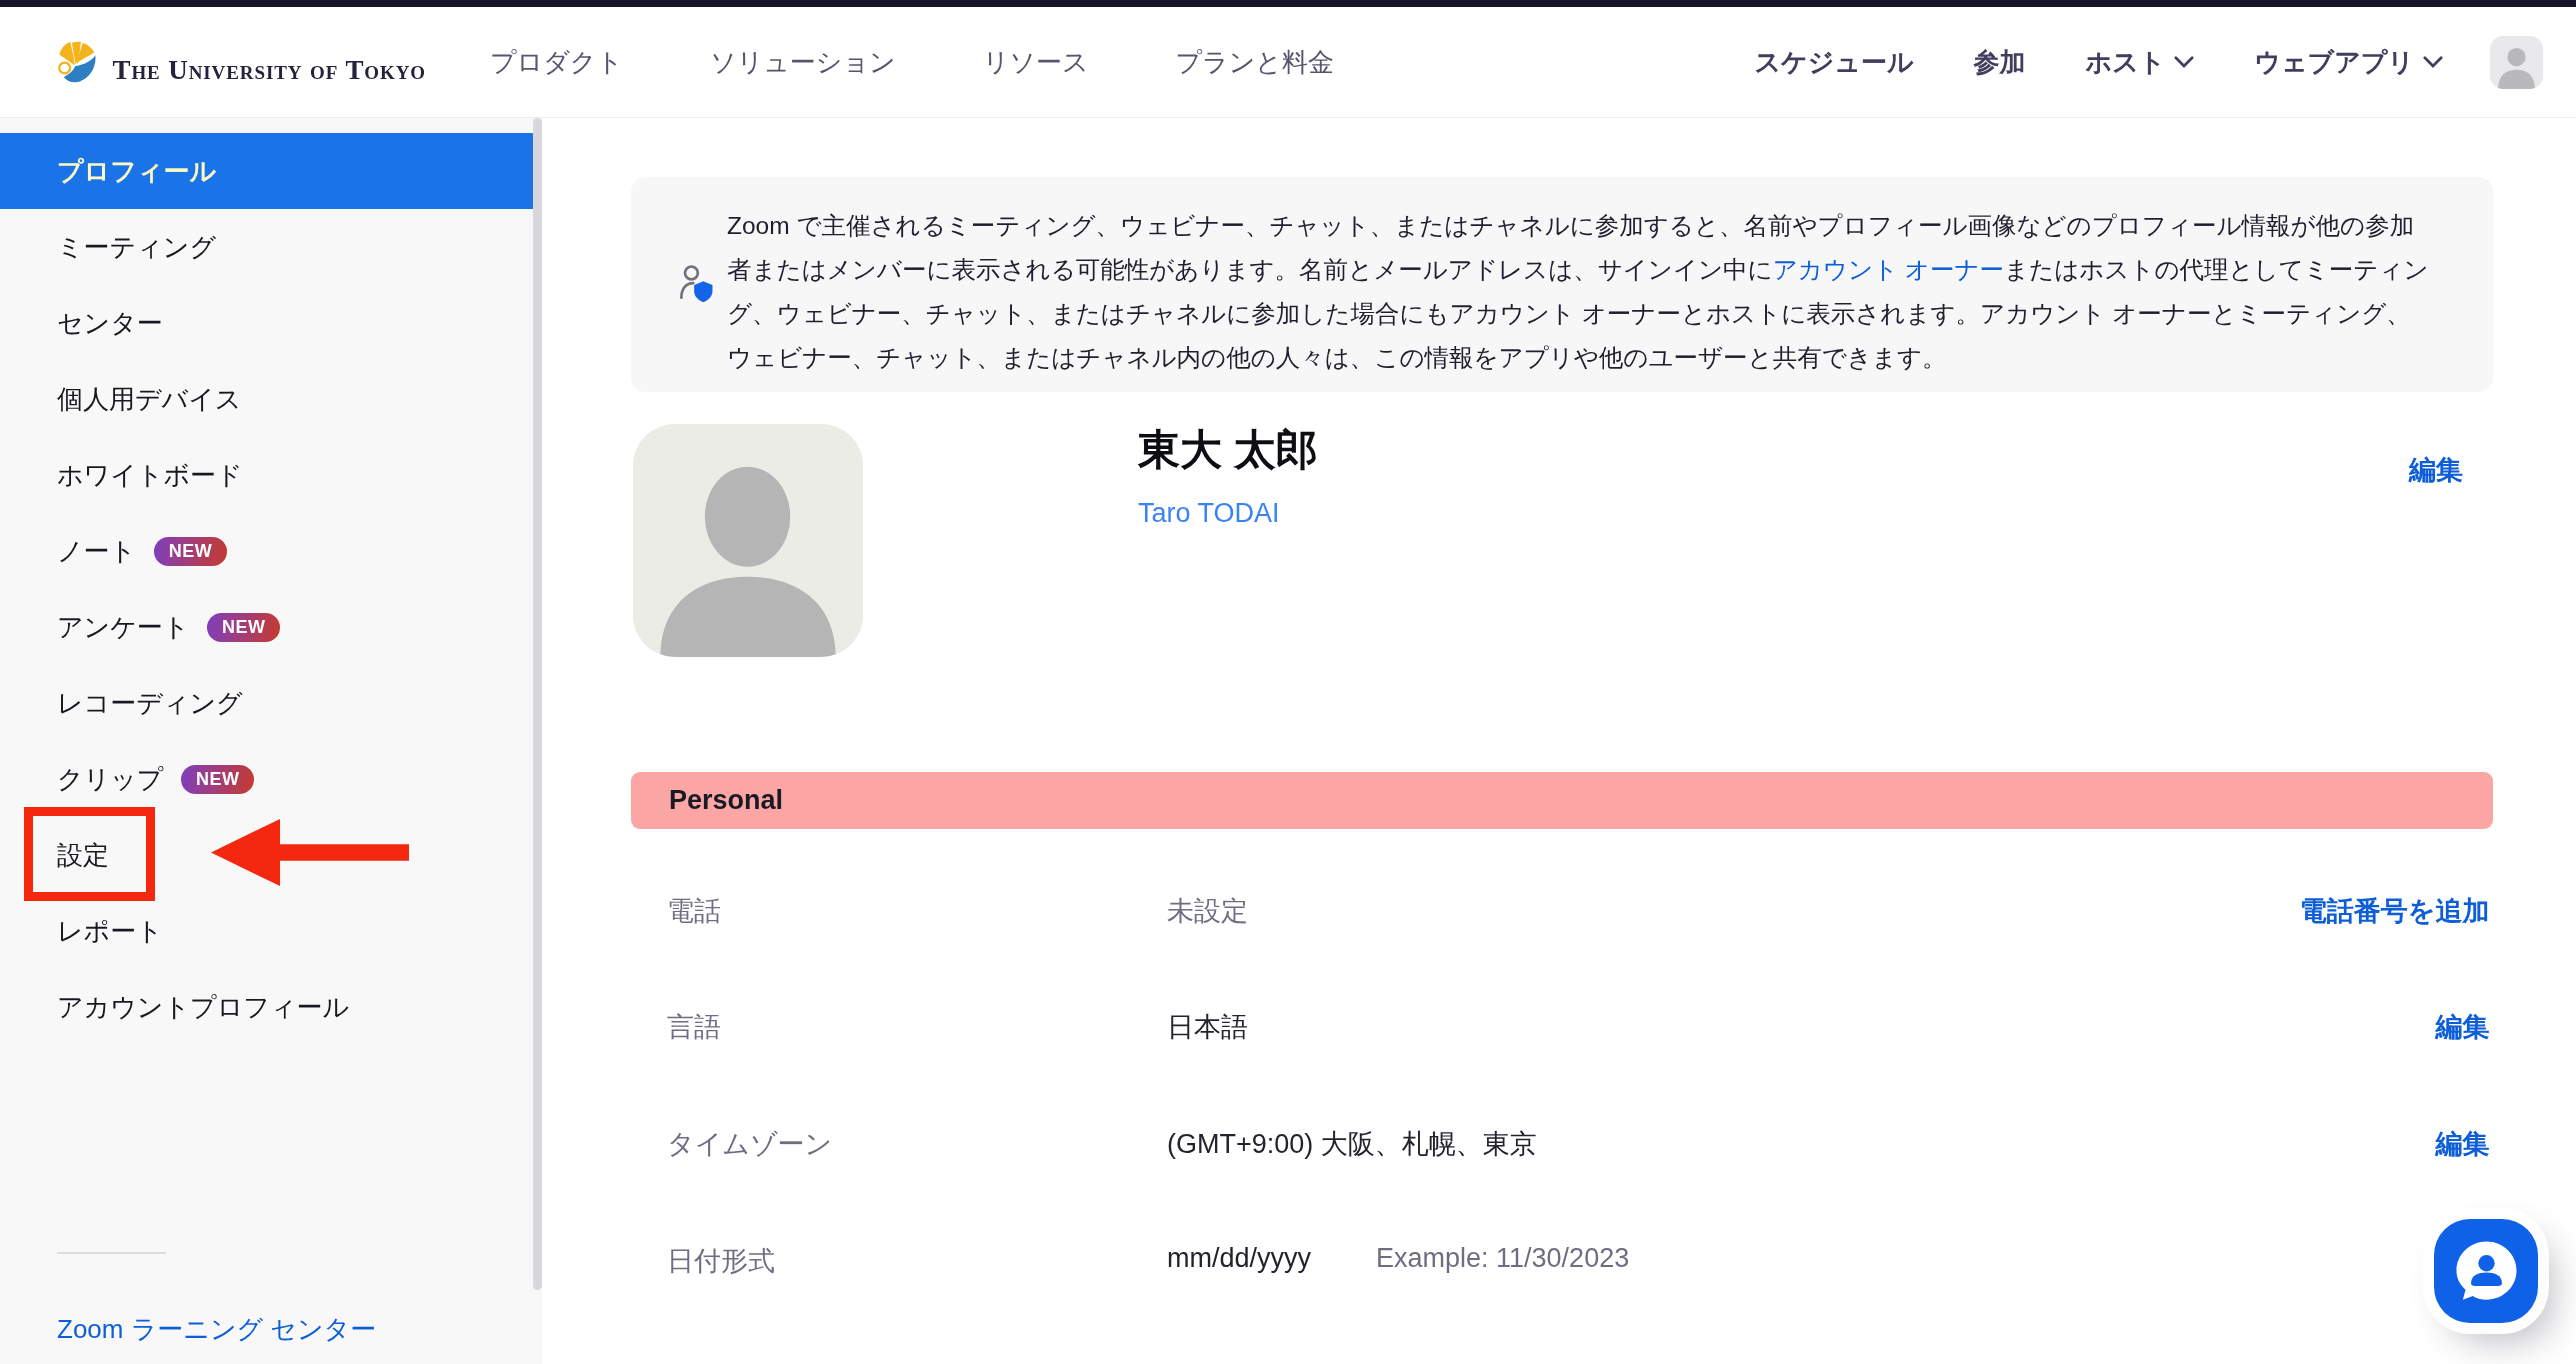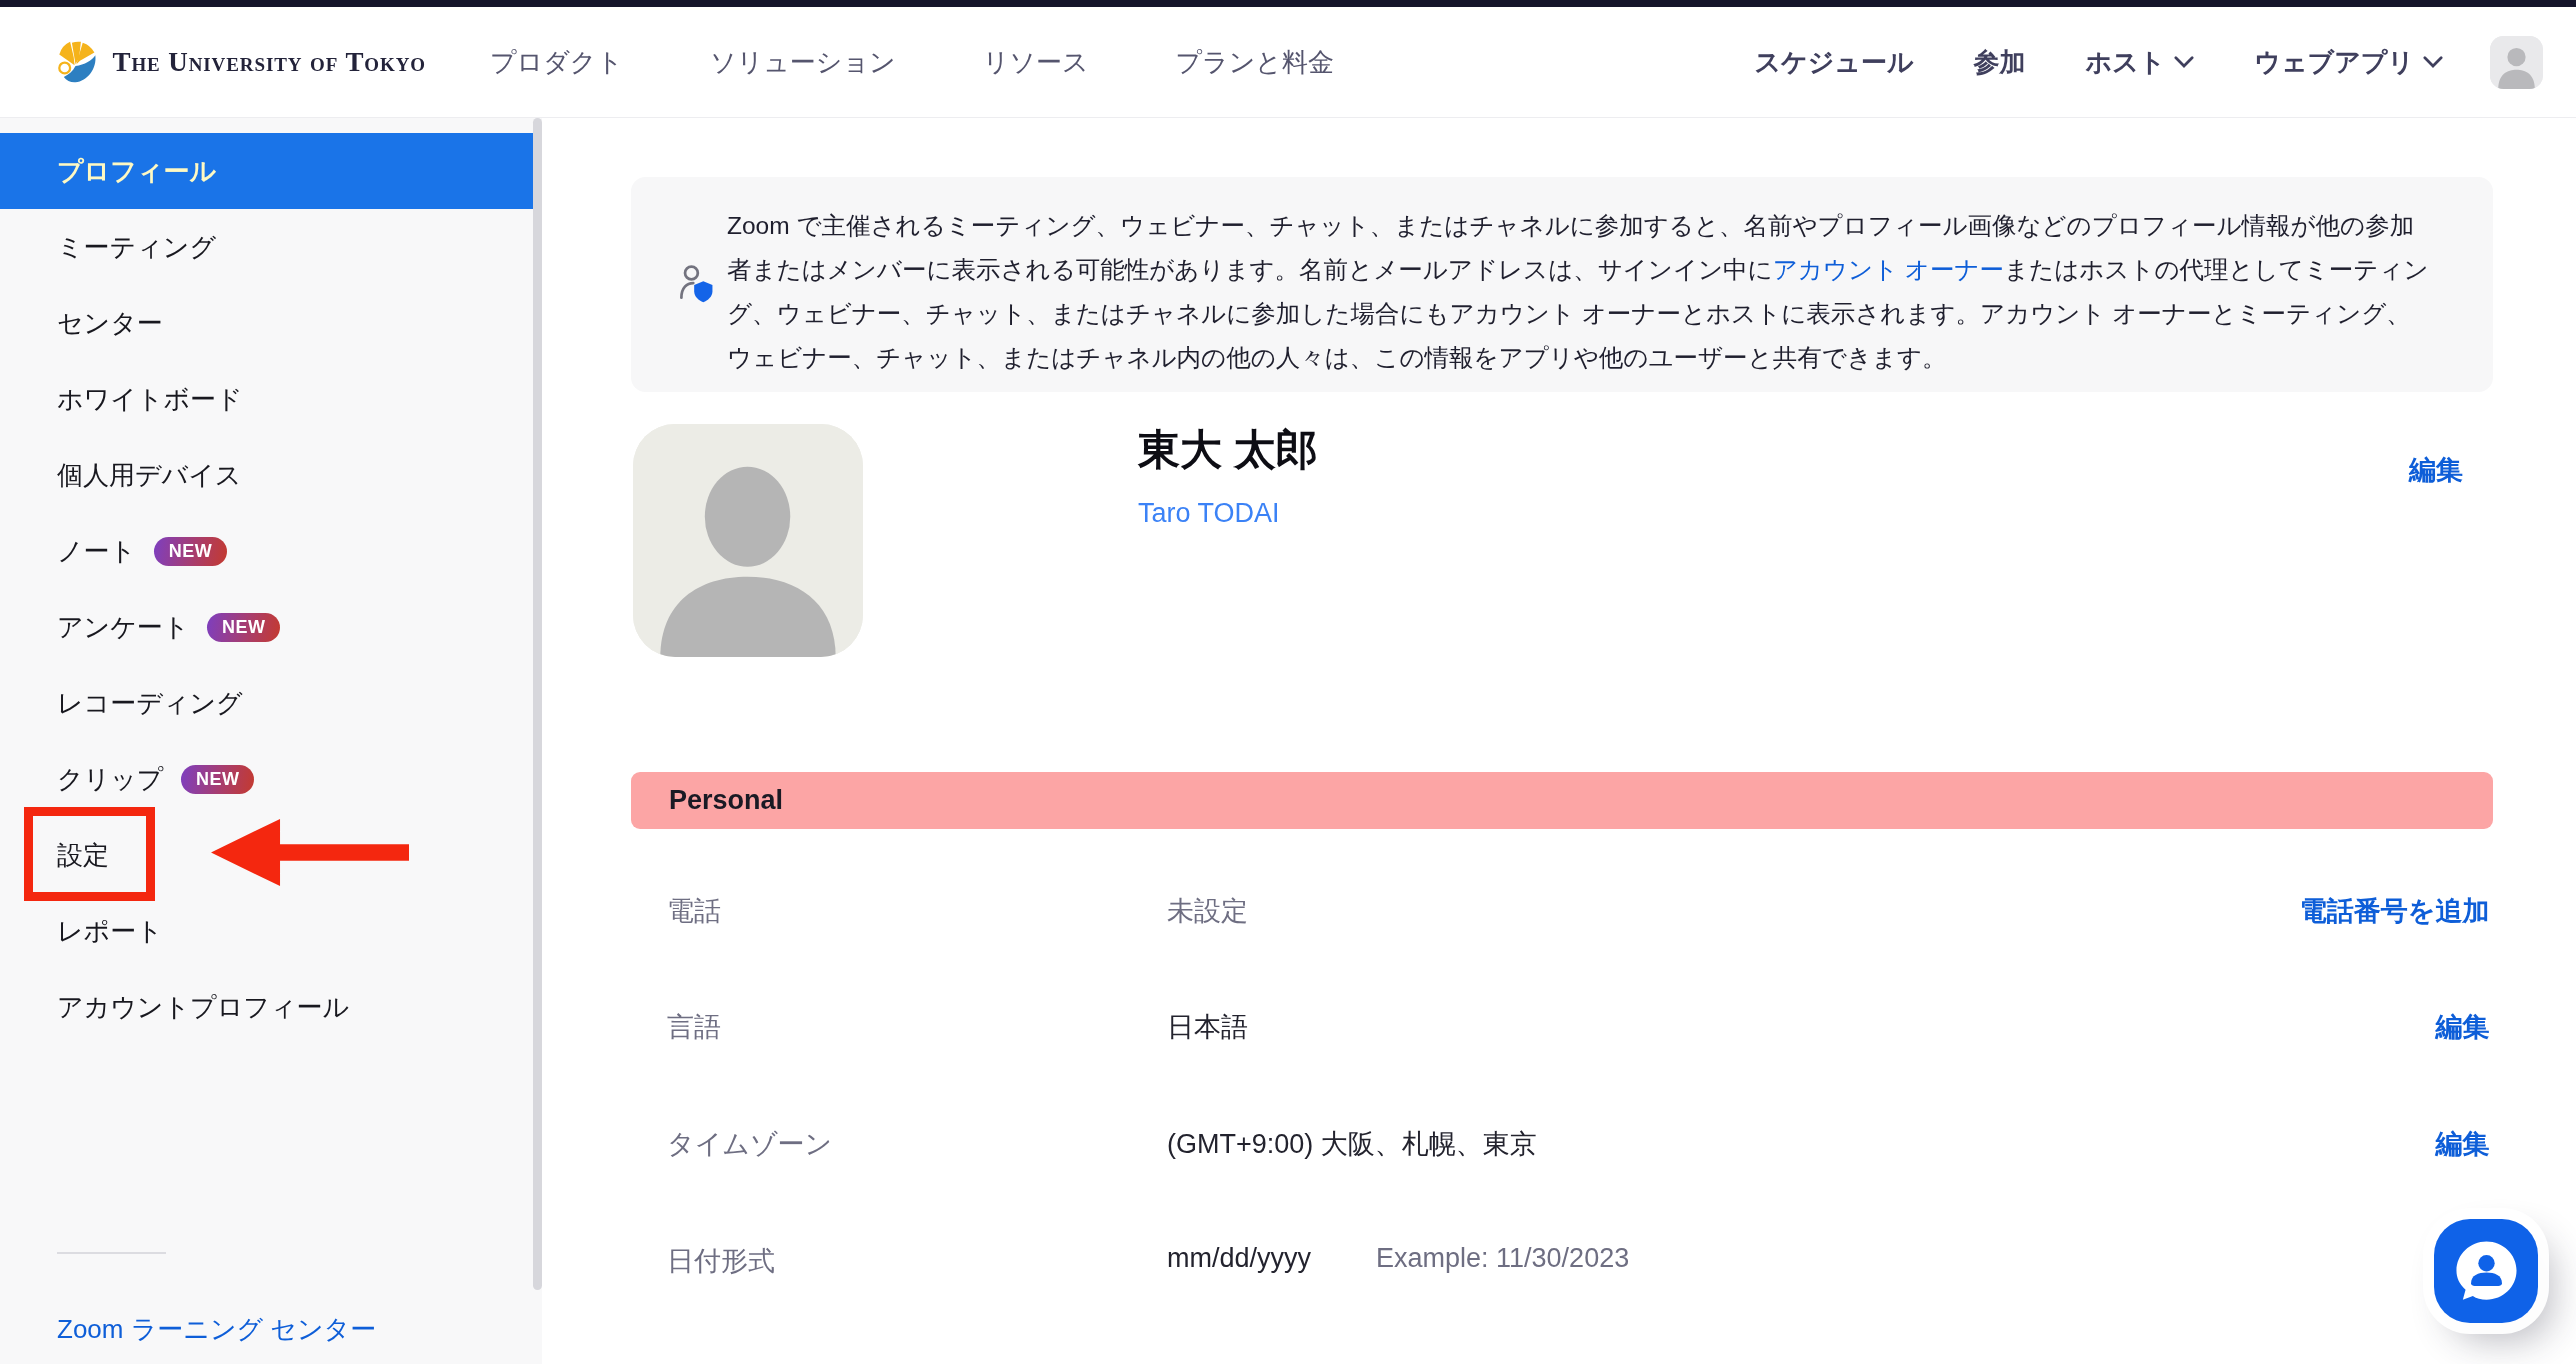--- a/index.html
+++ b/index.html
@@ -6,21 +6,21 @@
   html,body { background:#ffffff; }
   body { font-family:"Liberation Sans","DejaVu Sans",sans-serif; color:#1f1f2e; }
   .page { position:relative; width:2576px; height:1364px; overflow:hidden; background:#ffffff; }
 
   
   .topstrip { position:absolute; left:0; top:0; width:2576px; height:7.3px; background:#15152b; }
 
   
   .header { position:absolute; left:0; top:7.3px; width:2576px; height:111px; background:#fff;
             display:flex; align-items:center; border-bottom:0.9px solid #ededf0; }
-  .logo { display:flex; align-items:center; margin-left:53px; }
+  .logo { display:flex; align-items:flex-end; margin-left:53px; }
   .logo-mark { width:45px; height:47px; }
   .logo-text { margin-left:14.5px; font-family:"Liberation Serif","DejaVu Serif",serif;
                font-variant:small-caps; font-size:27px; font-weight:600; letter-spacing:0.9px; color:#23233a; }
   .nav-left { display:flex; gap:87px; margin-left:64px; }
   .nav-left a { font-size:26px; color:#55556e; text-decoration:none; font-weight:500; }
   .nav-right { display:flex; gap:60px; margin-left:auto; align-items:center; }
   .nav-right a { font-size:26px; color:#3f3f5d; text-decoration:none; font-weight:700;
                  display:flex; align-items:center; gap:9px; }
   .chev { width:20px; height:12.7px; }
   .header-avatar { width:53px; height:53px; border-radius:13.6px; background:#e9e9eb; margin:0 33px 0 47px;
@@ -145,24 +145,24 @@
       <li class="active">
           <span>プロフィール</span>
         </li>
       <li>
           <span>ミーティング</span>
         </li>
       <li>
           <span>センター</span>
         </li>
       <li>
+          <span>個人用デバイス</span>
+        </li>
+      <li>
           <span>ホワイトボード</span>
-        </li>
-      <li>
-          <span>個人用デバイス</span>
         </li>
       <li>
           <span>ノート</span>
           <span class="badge">NEW</span>
         </li>
       <li>
           <span>アンケート</span>
           <span class="badge">NEW</span>
         </li>
       <li>

